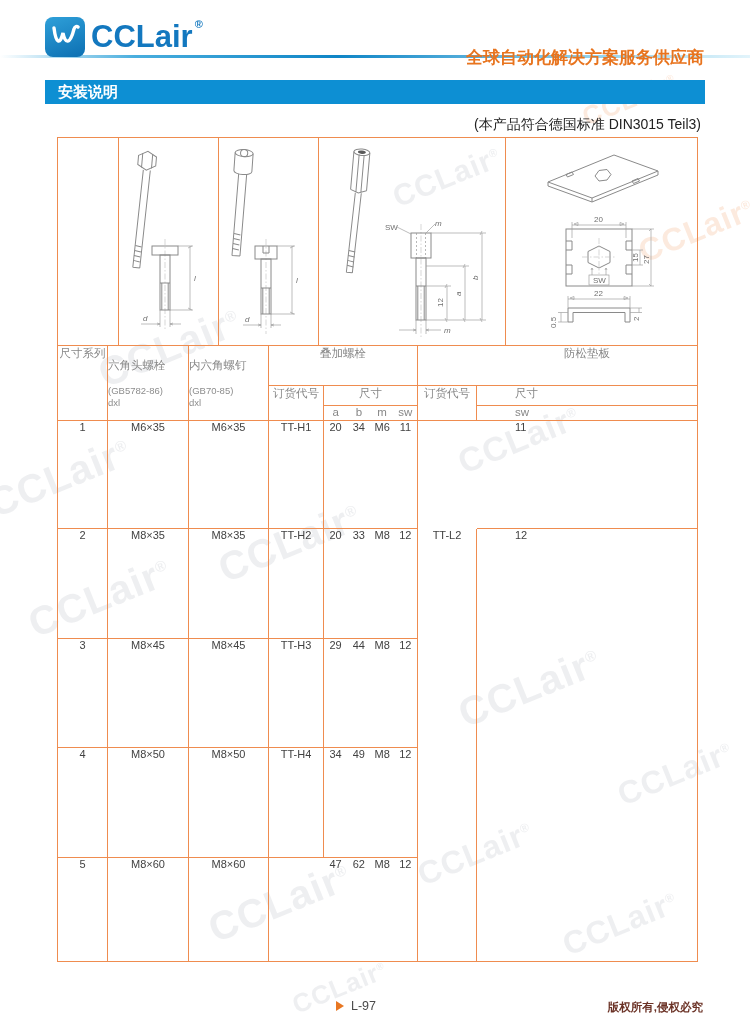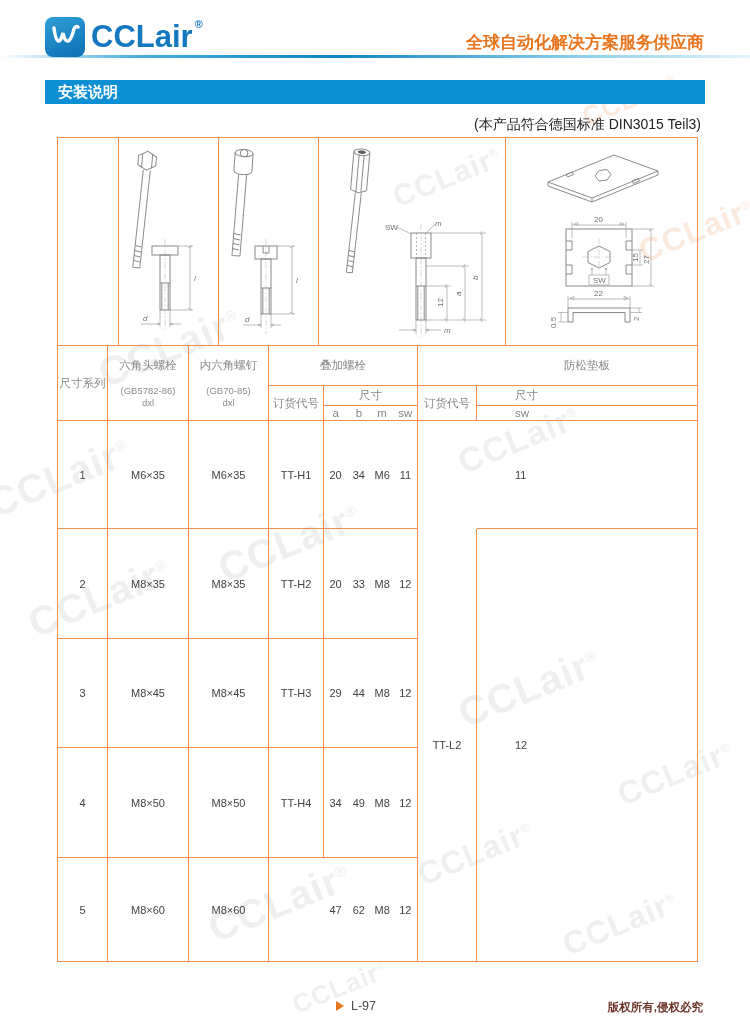--- a/index.html
+++ b/index.html
@@ -14,35 +14,35 @@
   .wm sup{ font-size:.38em; }
   .wm.orange{ color:rgba(238,150,90,.20); }
 
   
   .logo{ position:absolute; left:45px; top:17px; display:flex; align-items:flex-start; z-index:2; }
   .logo-icon{ width:40px; height:40px; border-radius:8px;
               background:linear-gradient(160deg,#2fa0d9,#0c6fb2);
               display:flex; align-items:center; justify-content:center; }
   .logo-word{ font-size:31px; font-weight:bold; color:#1378bf; margin-left:6px; line-height:40px; }
   .logo-reg{ font-size:11px; color:#1378bf; margin-left:2px; margin-top:1px; font-weight:bold; }
-  .tagline{ position:absolute; top:31px; right:46px; font-size:17px; font-weight:bold;
+  .tagline{ position:absolute; top:46px; right:46px; font-size:17px; font-weight:bold;
             color:#e8741e; z-index:2; }
   .divider{ position:absolute; left:0; top:55px; width:750px; height:3px;
             background:linear-gradient(90deg,rgba(255,255,255,0),#49aede 18%,#0f85c6 45%,#8fd0ec 78%,#e2f4fb); }
   .section-bar{ position:absolute; left:45px; top:80px; width:660px; height:24px;
                 background:#0d8fd3; color:#fff; font-size:15px; font-weight:bold;
                 line-height:24px; padding-left:13px; z-index:2; }
   .note{ position:absolute; top:116px; right:49px; font-size:14px; color:#222; z-index:2; }
 
   
   .dtable{ position:absolute; left:57px; top:137px; width:641px; height:825px;
            border:1px solid var(--ob); display:grid; z-index:1;
            grid-template-columns:50px 11px 70px 30px 50px 50px 5px 23.5px 23.5px 23.5px 23.5px 59px 29px 191px;
            grid-template-rows:208px 40px 20px 15px 108px 110px 109px 110px 103px; }
-  .cell{ display:flex; align-items:center; justify-content:center; font-size:11px;
+  .cell{ display:flex; justify-content:center; font-size:11px;
          color:#424242; position:relative; }
   .br{ border-right:1px solid var(--ob); }
   .bb{ border-bottom:1px solid var(--ob); }
   .hdr{ color:#878787; font-size:11.5px; }
   .hcol{ flex-direction:column; }
   .hcol .t{ margin-bottom:11px; }
   .hcol .sub{ font-size:9.5px; margin-top:1px; color:#8d8d8d; }
   .dims4{ padding:0; }
   .dims4 span{ flex:1; text-align:center; }
   .padL{ justify-content:flex-start; padding-left:38px; }

